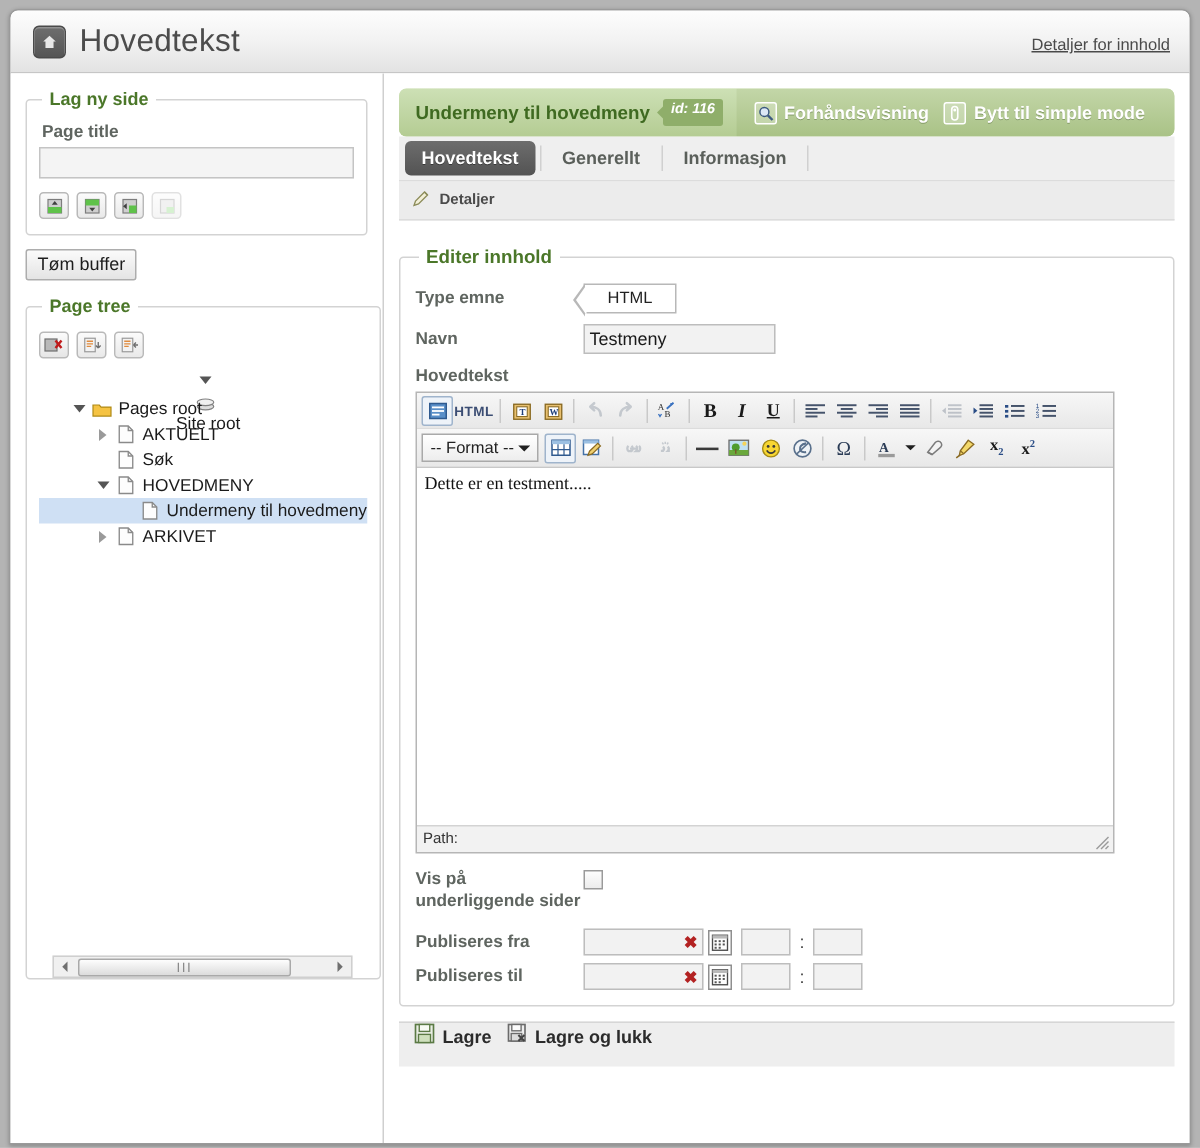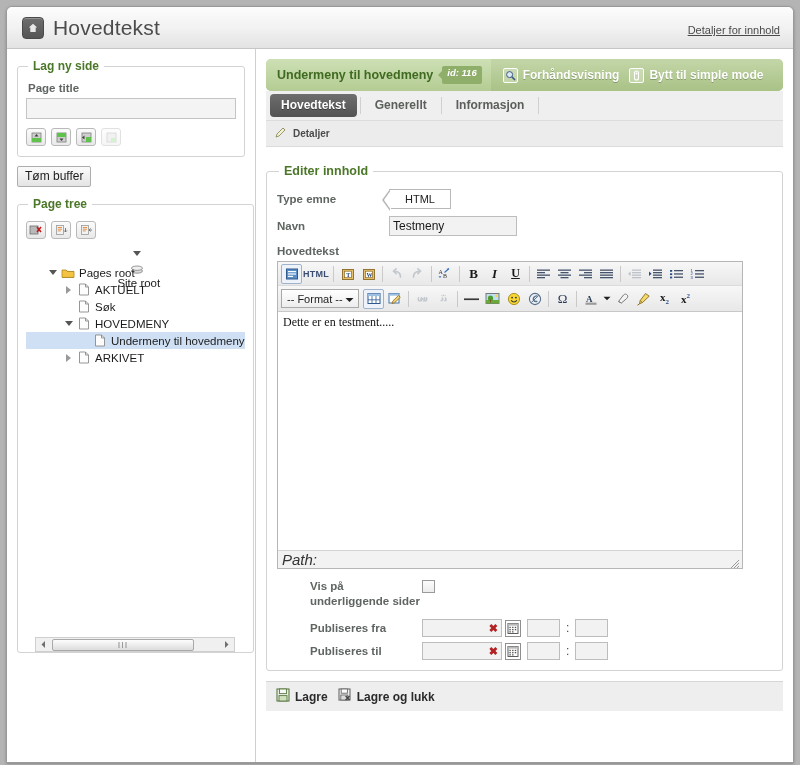--- a/index.html
+++ b/index.html
@@ -368,39 +368,37 @@
     background: #ffffff;
     font-size: 12px; color: #111;
     padding: 3px 5px;
     font-family: "Liberation Serif", serif;
     overflow: hidden;
   }
   .cke-path {
     height: 18px;
     background: #f2f2f2;
     border-top: 1px solid #d3d3d3;
-    font-size: 15px; color: #333;
+    font-size: 10px; color: #333;
     display: flex; align-items: center;
     padding: 0 4px;
     position: relative;
-    font-style: italic;
   }
   .grip {
     position: absolute; right: 2px; bottom: 1px;
     width: 12px; height: 12px;
     cursor: nwse-resize;
   }
 
   
   .brow { display: flex; align-items: flex-start; margin-top: 10px; }
   .brow .blab {
     width: 112px; flex: 0 0 112px;
     font-size: 11.5px; font-weight: bold; color: #5f6560;
     line-height: 15px;
-    margin-left: 33px;
   }
   .chkbox {
     width: 13px; height: 13px;
     border: 1px solid #9a9a9a;
     background: linear-gradient(to bottom,#fdfdfd,#ececec);
     margin-top: 1px;
     cursor: pointer;
   }
   .date-field {
     position: relative;
@@ -426,21 +424,21 @@
     margin-left: 6px;
   }
   .colon { margin: 0 6px; font-size: 12px; color: #444; line-height: 18px; }
 
   
   .savebar {
     margin: 10px 10px 0 10px;
     background: #eeeeee;
     border-top: 1px solid #d6d6d6;
     height: 30px;
-    display: flex; align-items: center;
+    display: flex; align-items: flex-start;
     padding: 0 10px;
     gap: 6px;
   }
   .save-item {
     display: flex; align-items: center; gap: 5px;
     font-size: 12px; font-weight: bold; color: #2b2b2b;
     cursor: pointer;
     padding-right: 4px;
   }
 </style>

